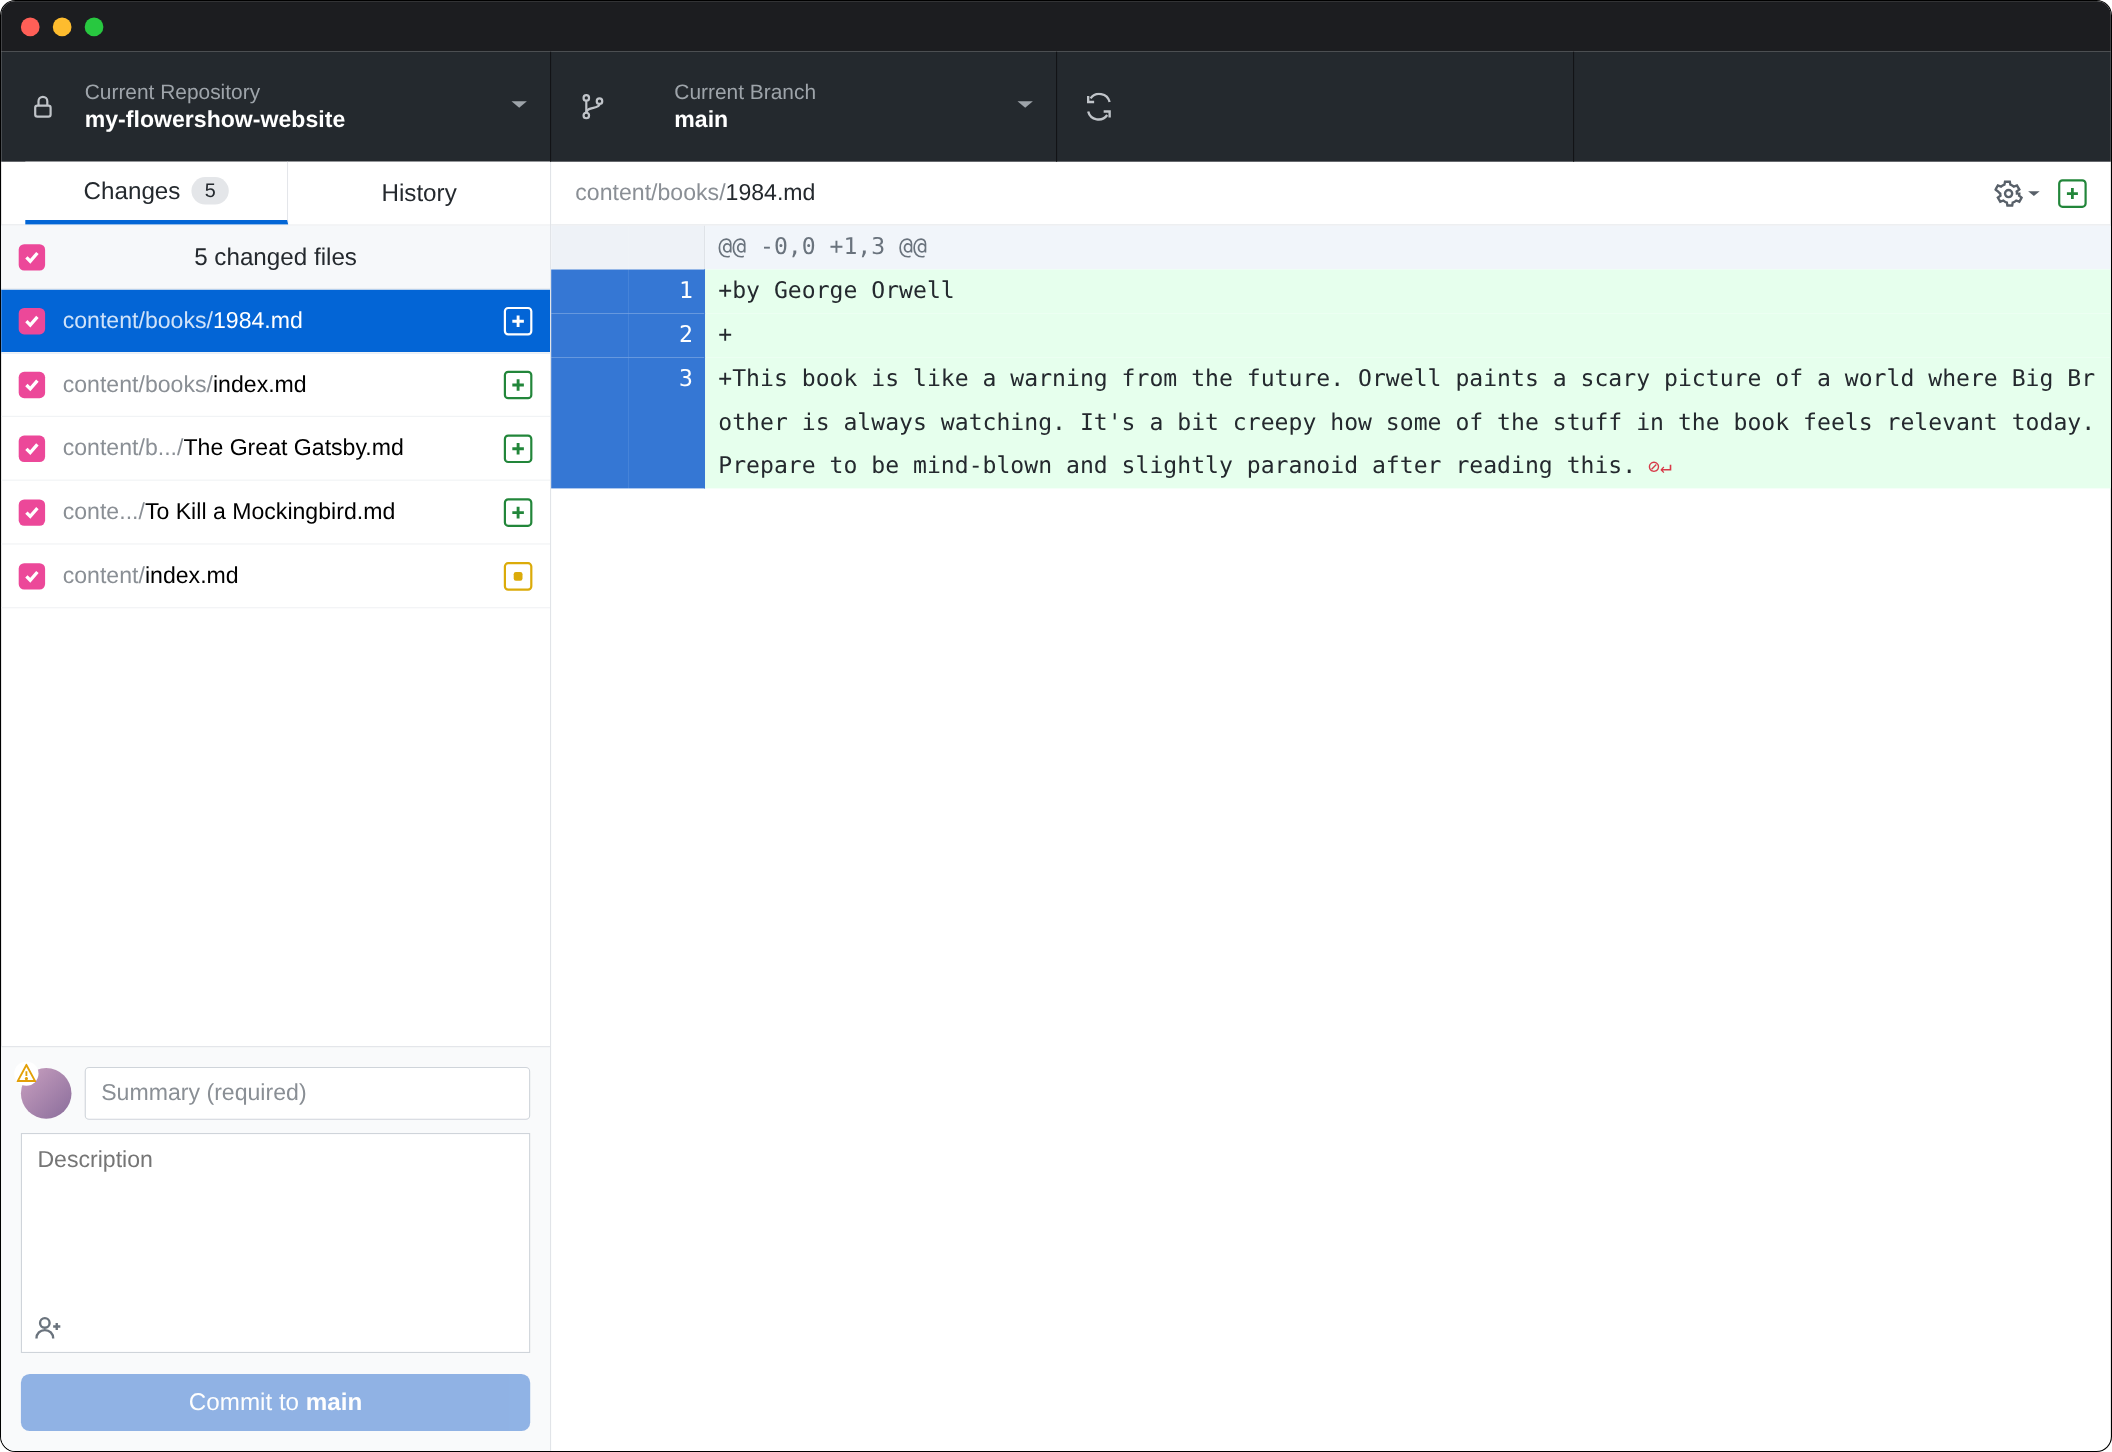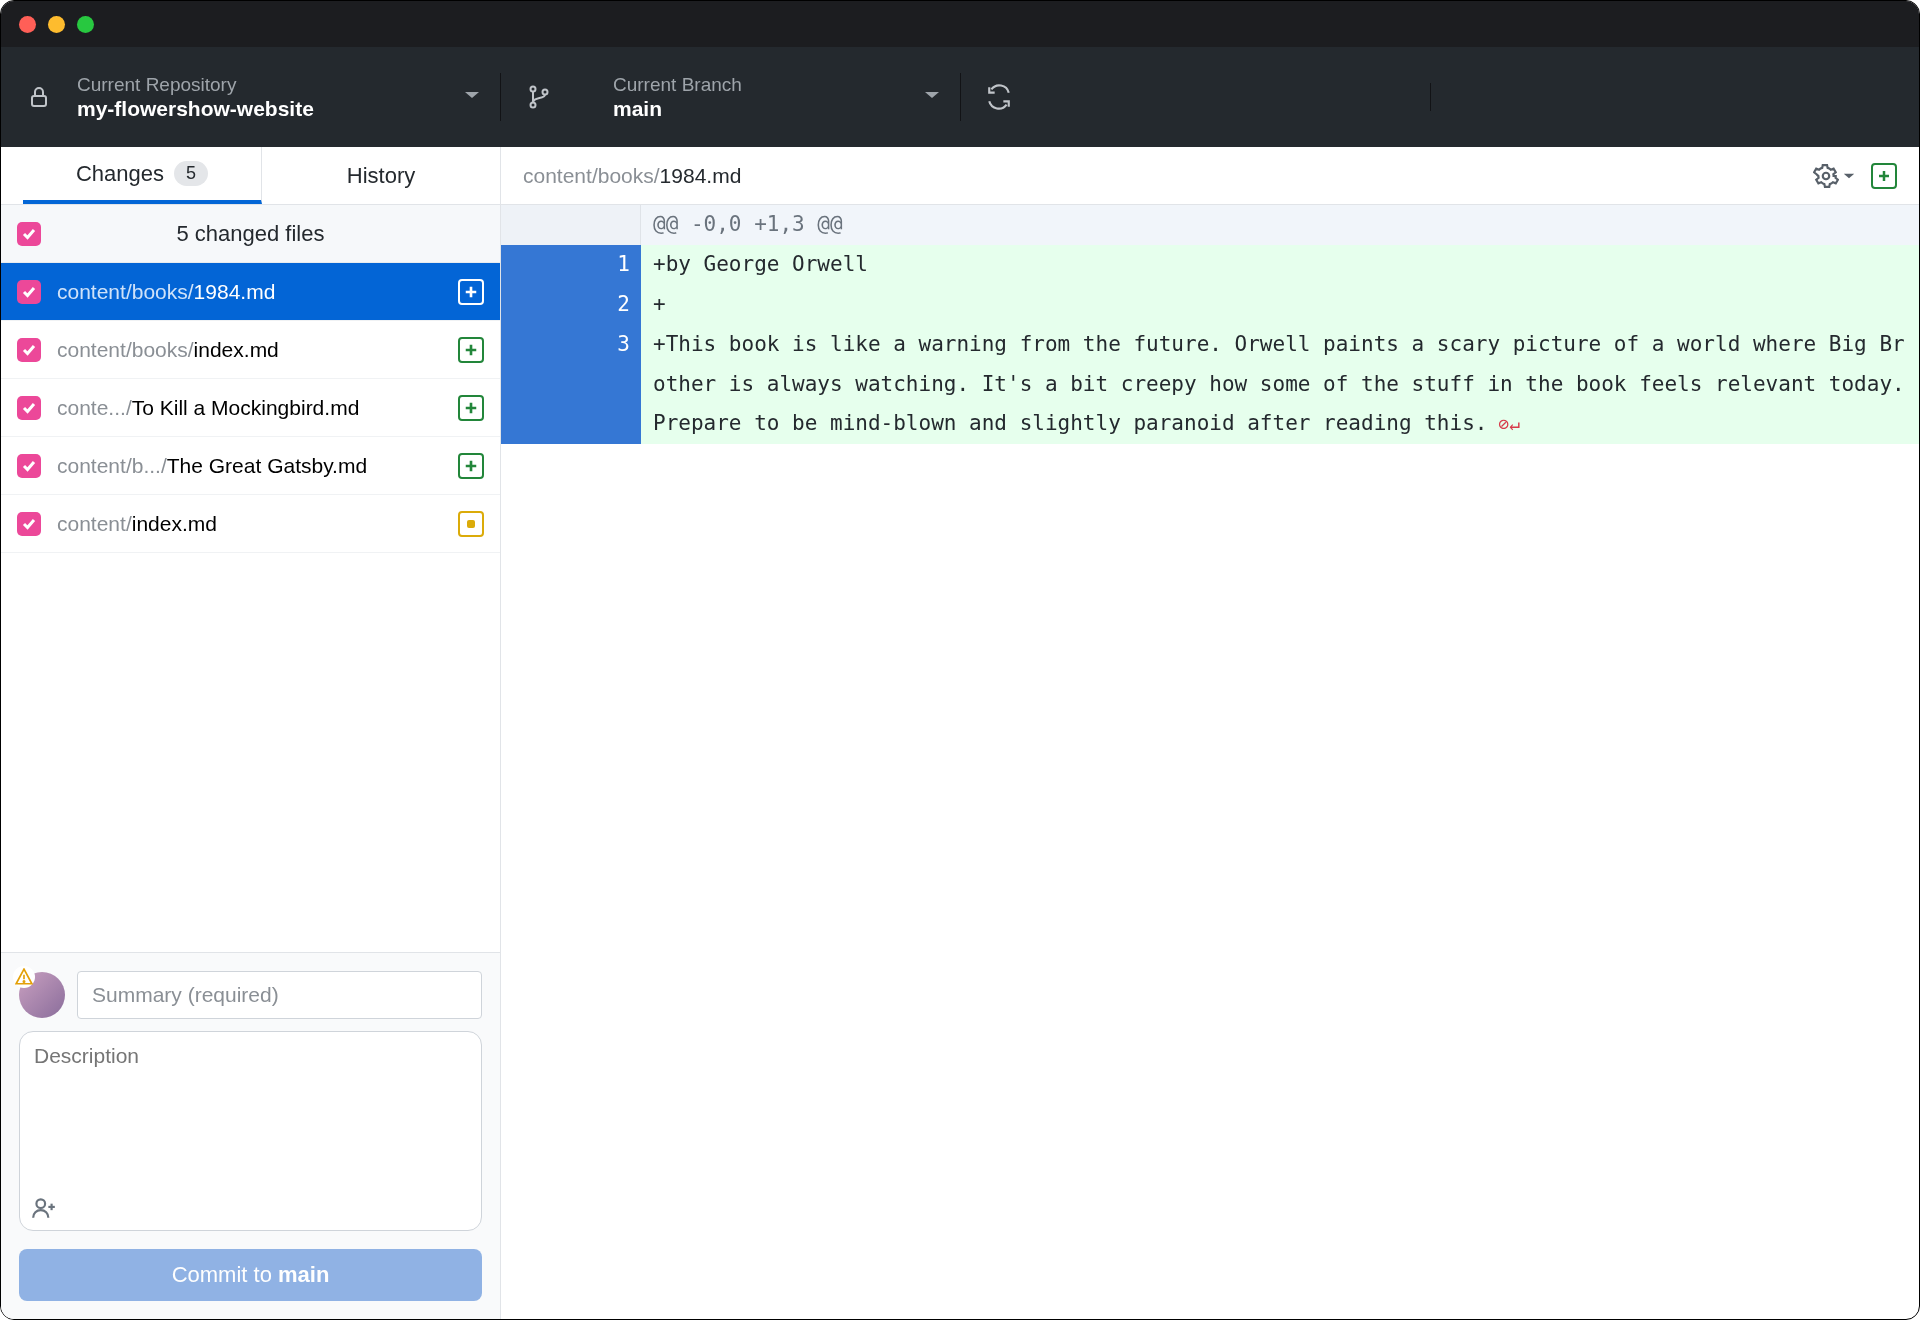--- a/index.html
+++ b/index.html
@@ -4,21 +4,21 @@
 <style>
   * { box-sizing: border-box; margin: 0; padding: 0; }
   html, body { width: 1920px; height: 1320px; font-family: -apple-system, BlinkMacSystemFont, "Segoe UI", Helvetica, Arial, sans-serif; background:#fff; overflow:hidden; }
   .window { width:1920px; height:1320px; background:#fff; border-radius:14px; overflow:hidden; display:flex; flex-direction:column; border:1px solid #000; }
   .titlebar { height:46px; background:#1c1d20; display:flex; align-items:center; padding-left:18px; gap:12px; }
   .traffic-dot { width:17px; height:17px; border-radius:50%; }
   .dot-red { background:#ff5f57; }
   .dot-yellow { background:#febc2e; }
   .dot-green { background:#28c840; }
 
-  .toolbar { height:100px; background:#24292e; display:flex; color:#fff;align-items:center; }
+  .toolbar { height:100px; background:#24292e; display:flex; color:#fff; }
   .toolbar-seg { display:flex; align-items:center; padding:0 24px; border-right:1px solid #121316; position:relative; }
   .seg-repo { width:500px; }
   .seg-branch { width:460px;gap:36px; }
   .seg-fetch { width:470px; }
   .toolbar-icon { width:28px; height:28px; margin-right:24px; color:#c0c4c9; display:flex; align-items:center; justify-content:center; }
   .toolbar-text .label { color:#9ea4aa; font-size:19px; line-height:1.3; }
   .toolbar-text .value { color:#fff; font-size:21px; font-weight:600; }
   .toolbar-caret { position:absolute; right:20px; color:#9ea4aa; }
 
   .body { flex:1; display:flex; min-height:0; }
@@ -47,21 +47,21 @@
   .status-mod { border-color:#dbab09; color:#dbab09; }
   .status-icon.selected { border-color:#fff; color:#fff; }
   .status-dot { width:8px; height:8px; background:currentColor; border-radius:2px; }
 
   .commit-box { border-top:1px solid #e1e4e8; padding:18px; background:#f9fafb; }
   .commit-row1 { display:flex; gap:12px; align-items:center; margin-bottom:12px; }
   .avatar { width:46px; height:46px; border-radius:50%; background:linear-gradient(135deg,#c9a0c0,#8a6d9b); position:relative; flex-shrink:0; }
   .avatar-warn { position:absolute; top:-6px; left:-6px; width:22px; height:22px; background:#fff; border-radius:50%; display:flex; align-items:center; justify-content:center; }
   .summary-input { flex:1; height:48px; border:1px solid #cfd4da; border-radius:4px; padding:0 14px; font-size:21px; color:#4d7c0f; background:#fff; }
   .summary-input::placeholder { color:#8a8f95; }
-  .desc-area { width:100%; height:200px; border:1px solid #cfd4da; border-radius:14px; padding:12px 14px; font-size:21px; resize:none; background:#fff; position:relative; font-family:inherit; }
+  .desc-area { width:100%; height:200px; border:1px solid #cfd4da; border-radius:0; padding:12px 14px; font-size:21px; resize:none; background:#fff; position:relative; font-family:inherit; }
   .desc-wrap { position:relative; margin-bottom:14px; }
   .add-coauthor { position:absolute; bottom:10px; left:12px; color:#6a737d; }
   .commit-btn { width:100%; height:52px; border:none; border-radius:8px; background:#7ea6e0; color:#fff; font-size:22px; cursor:pointer; opacity:.85; }
   .commit-btn b { font-weight:700; }
 
   .main { flex:1; display:flex; flex-direction:column; min-width:0; }
   .file-header { height:58px; border-bottom:1px solid #e1e4e8; display:flex; align-items:center; padding:0 22px; font-size:21px; color:#24292e; }
   .file-header .dim { color:#8a8f95; }
   .file-header .actions { margin-left:auto; display:flex; gap:16px; align-items:center; color:#586069; }
   .icon-btn { display:flex; align-items:center; cursor:pointer; }
@@ -186,34 +186,34 @@
                 <path d="M8 2v12M2 8h12"></path>
               </svg>
             </div>
           </div>
           <div class="file-row">
             <div class="chk">
               <svg width="16" height="16" viewBox="0 0 16 16" fill="none" stroke-width="3">
                 <path d="M3 8l3.5 3.5L13 4"></path>
               </svg>
             </div>
-            <div class="name"><span class="path-dim">conte.../</span><span>To Kill a Mockingbird.md</span></div>
+            <div class="name"><span class="path-dim">content/b.../</span><span>The Great Gatsby.md</span></div>
             <div class="status-icon status-add">
               <svg width="14" height="14" viewBox="0 0 16 16" stroke="currentColor" stroke-width="3">
                 <path d="M8 2v12M2 8h12"></path>
               </svg>
             </div>
           </div>
           <div class="file-row">
             <div class="chk">
               <svg width="16" height="16" viewBox="0 0 16 16" fill="none" stroke-width="3">
                 <path d="M3 8l3.5 3.5L13 4"></path>
               </svg>
             </div>
-            <div class="name"><span class="path-dim">content/b.../</span><span>The Great Gatsby.md</span></div>
+            <div class="name"><span class="path-dim">conte.../</span><span>To Kill a Mockingbird.md</span></div>
             <div class="status-icon status-add">
               <svg width="14" height="14" viewBox="0 0 16 16" stroke="currentColor" stroke-width="3">
                 <path d="M8 2v12M2 8h12"></path>
               </svg>
             </div>
           </div>
           <div class="file-row">
             <div class="chk">
               <svg width="16" height="16" viewBox="0 0 16 16" fill="none" stroke-width="3">
                 <path d="M3 8l3.5 3.5L13 4"></path>

